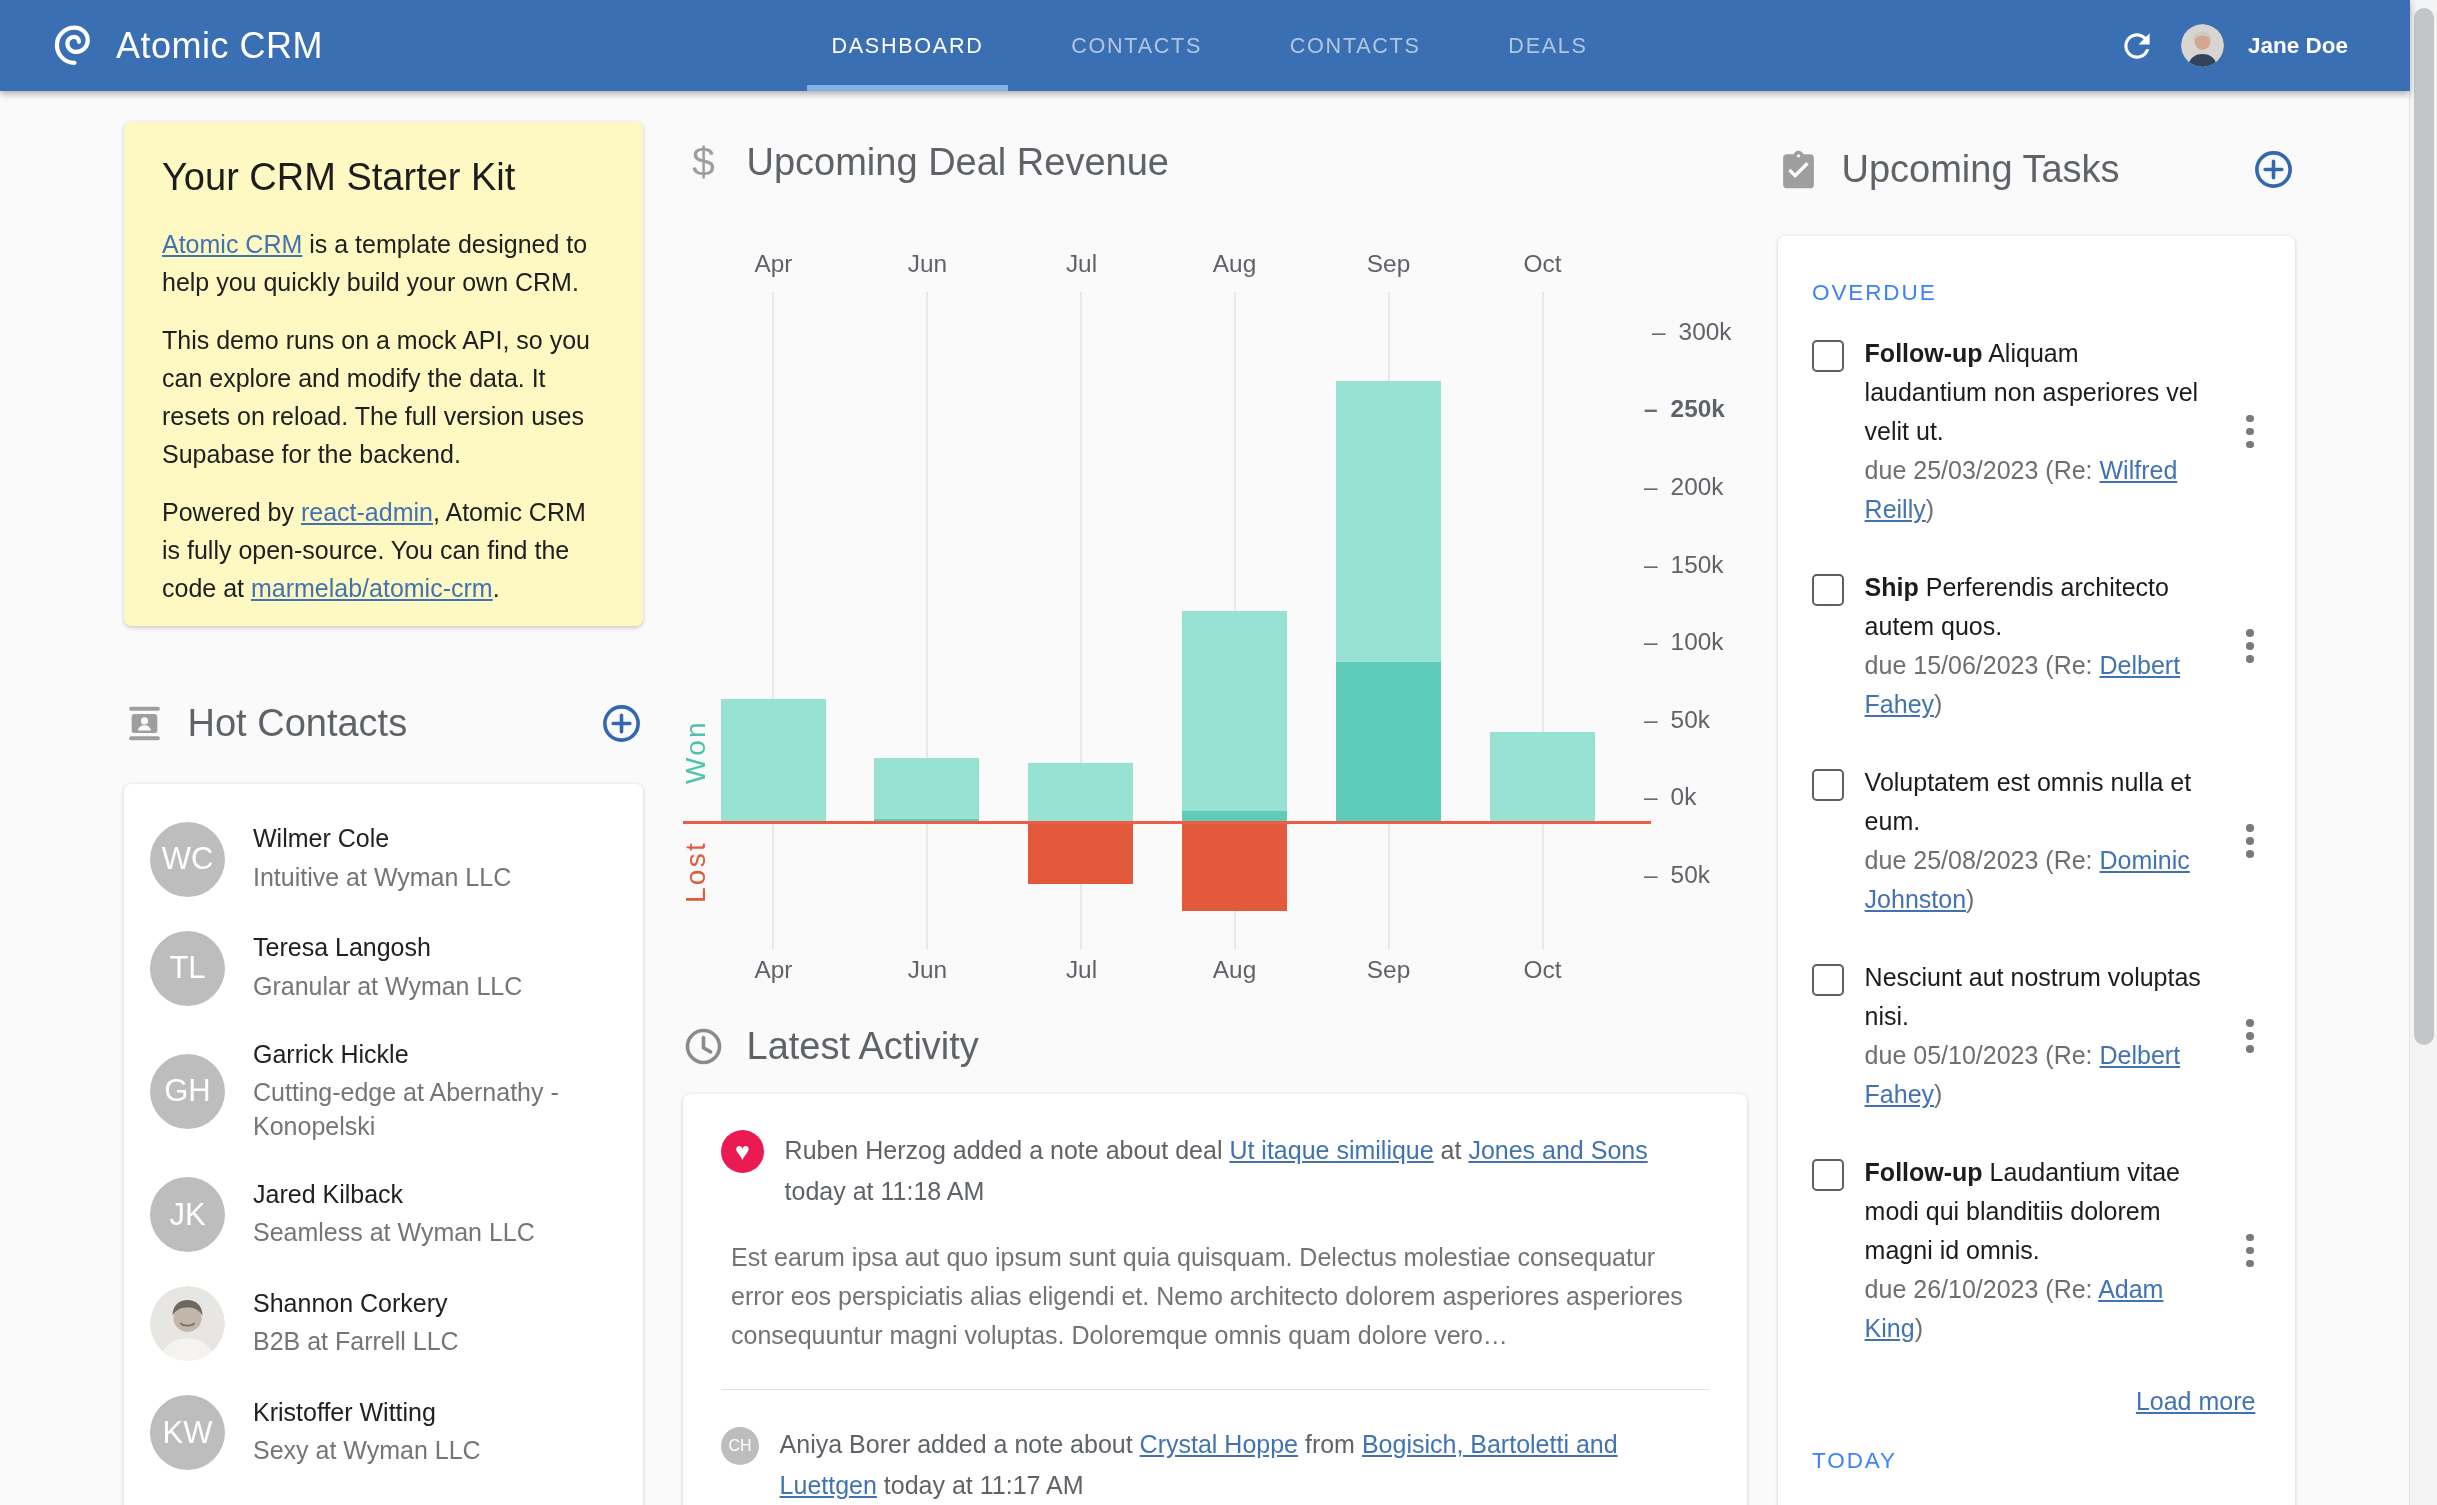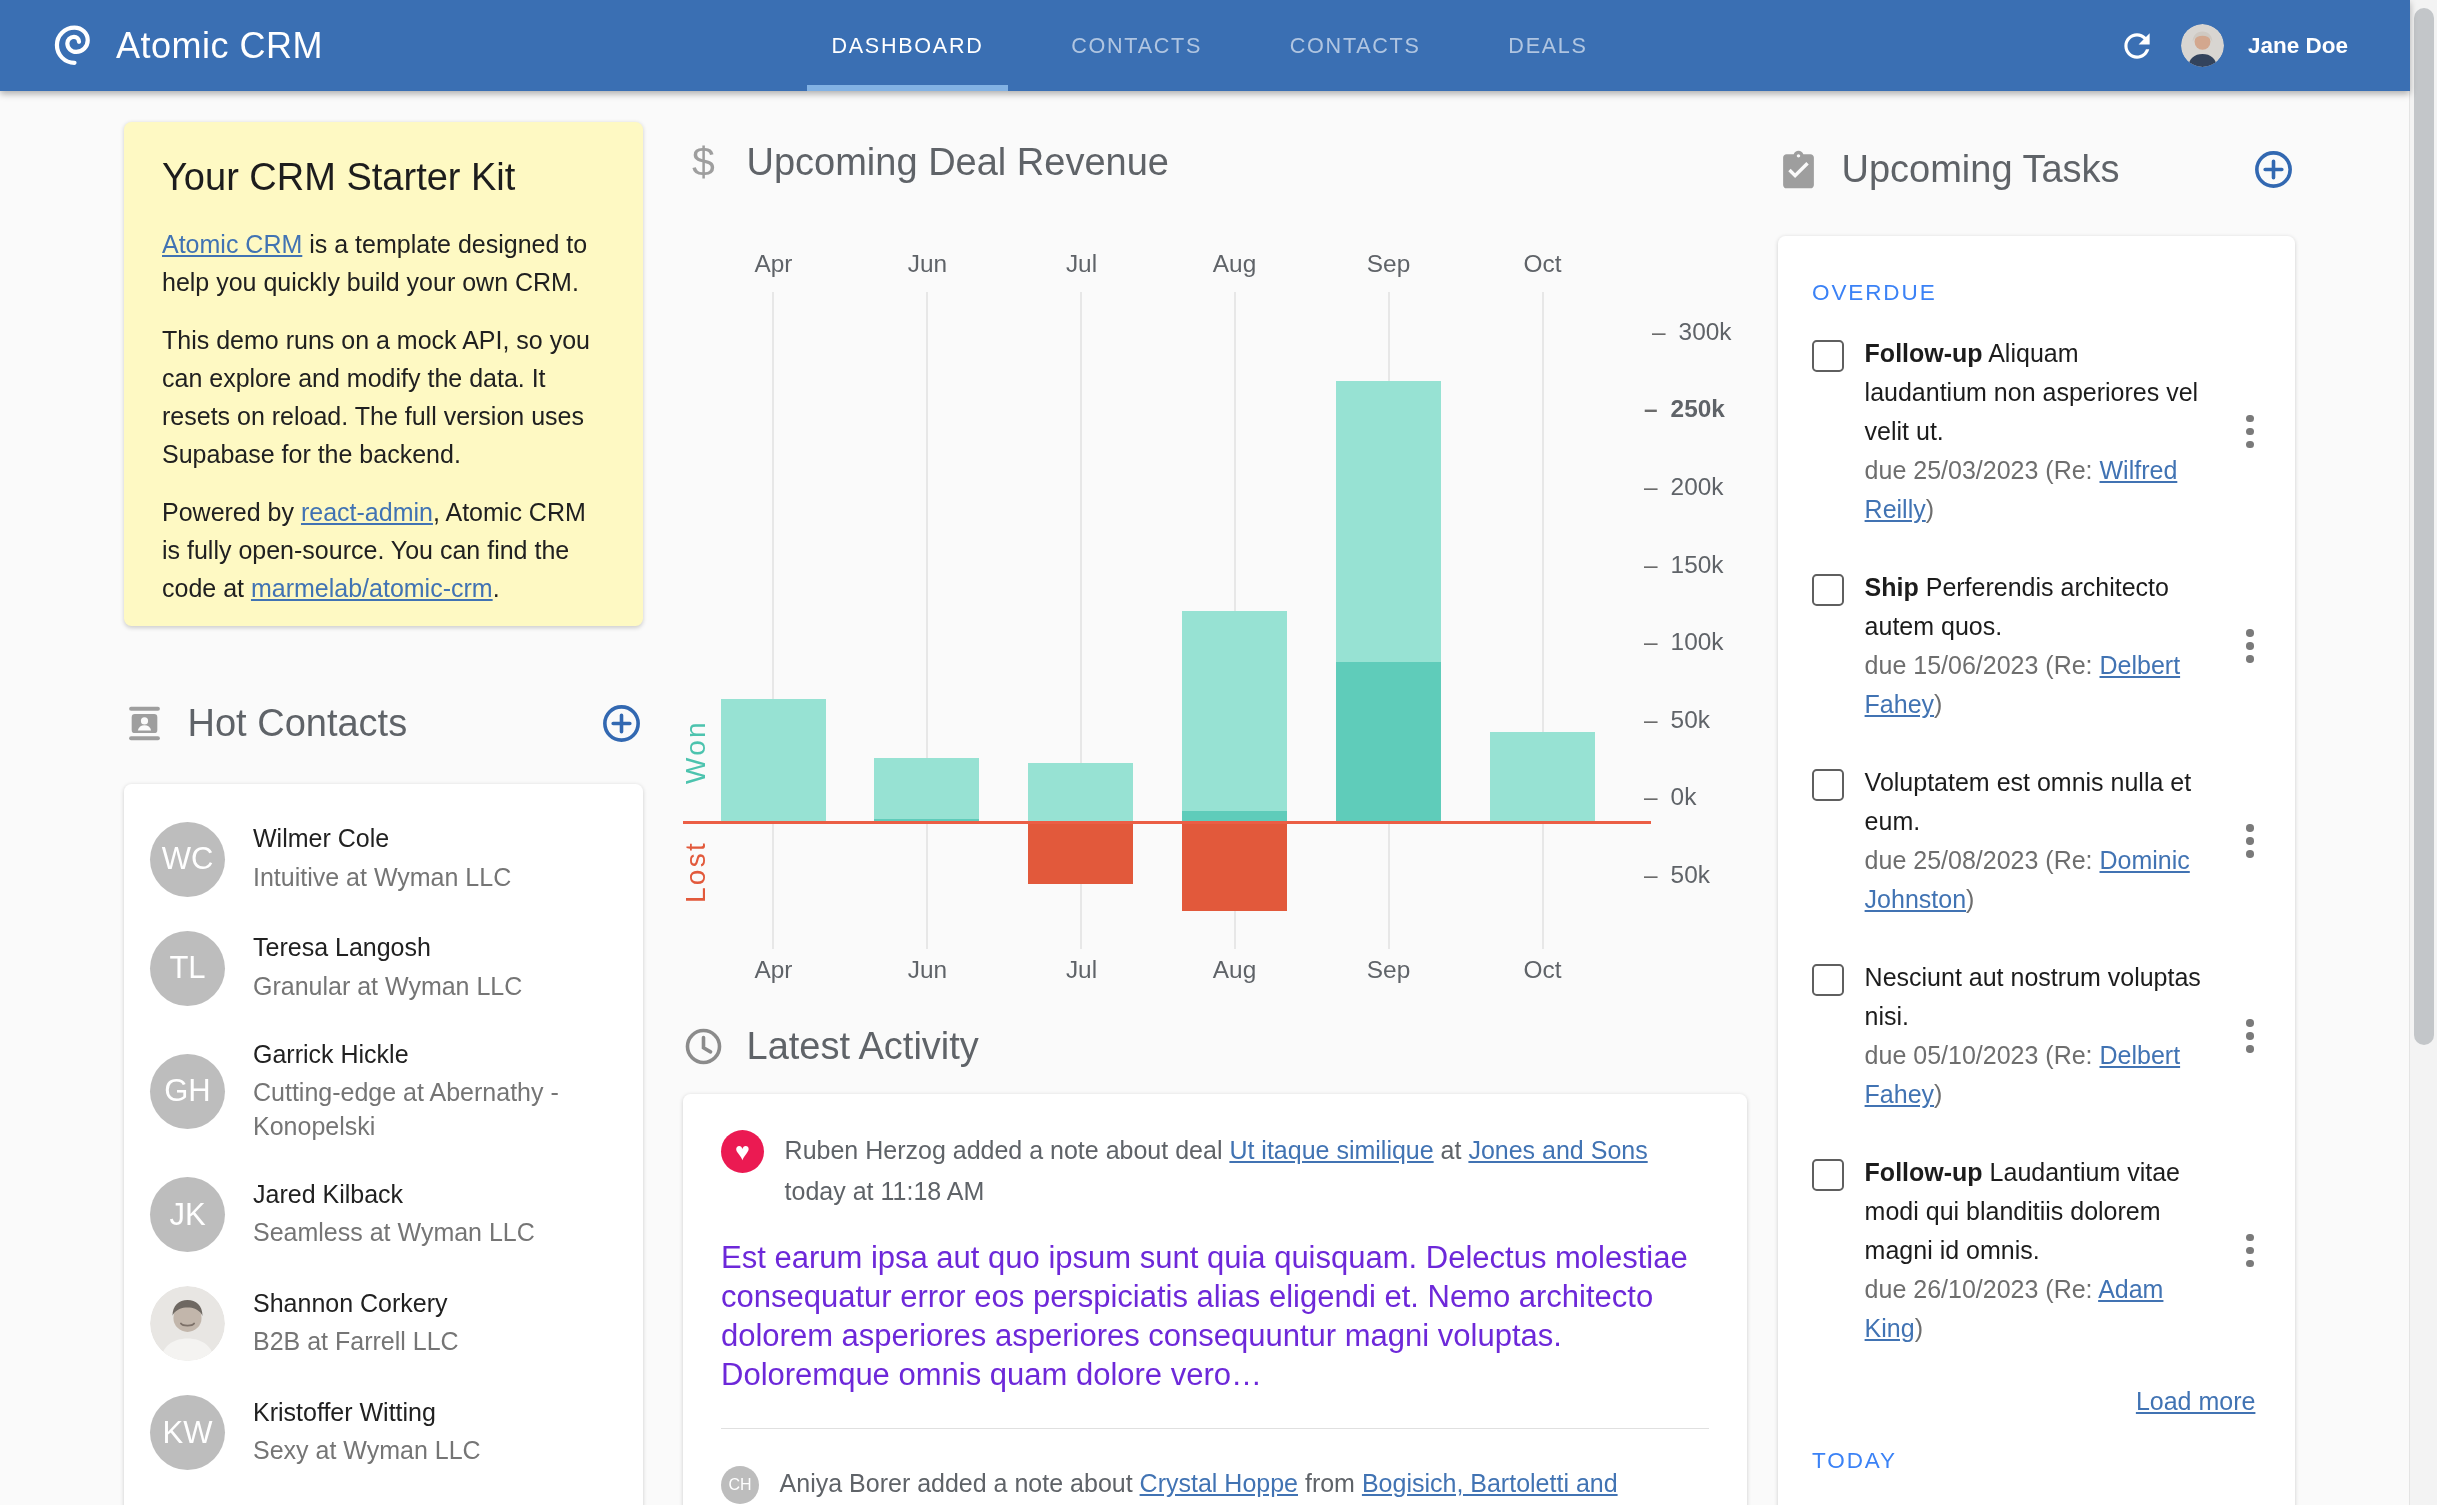--- a/index.html
+++ b/index.html
@@ -66,21 +66,21 @@
   
   #act-head{left:683px;top:1025px;width:769px;}
   #activity-card{left:683px;top:1094px;width:1064px;height:582px;padding:36px 38px;}
   .act-head{display:flex;gap:20.6px;align-items:flex-start;}
   .act-avatar{flex:none;}
   .heart-logo{width:43px;height:43px;border-radius:50%;background:#eb1a52;color:#fff;font-size:25px;
               display:flex;align-items:center;justify-content:center;}
   .initials-sm{width:38px;height:38px;border-radius:50%;background:#bdbdbd;color:#fff;font-size:16px;
                display:flex;align-items:center;justify-content:center;margin-top:2.8px;}
   .act-head-text{font-size:25px;line-height:41px;color:#5f6368;max-width:901px;}
-  .act-note{font-size:31px;line-height:39px;color:#6d28d9;margin:26px 0 34px;max-width:989px;}
+  .act-note{font-size:25px;line-height:39px;color:#737373;margin:26px 10px 34px;max-width:989px;}
   .divider{height:0.9px;background:#e0e0e0;margin:32px 0 34px;}
 
   
   #tasks-head{left:1778px;top:148px;width:517px;}
   #tasks-card{left:1778px;top:236px;width:517px;height:1408px;padding:34px;}
   .sec-label{font-size:22.5px;letter-spacing:1.9px;color:#3b82f6;margin:10px 0 28px;}
   .task-row{display:flex;gap:20.6px;margin-bottom:39px;}
   .checkbox{width:28px;height:28px;border:2.8px solid #5f5f5f;border-radius:4.7px;flex:none;margin-top:5.6px;cursor:pointer;}
   .task-text{width:340px;font-size:25px;line-height:39px;}
   .task-main{color:#1c1c1c;}

